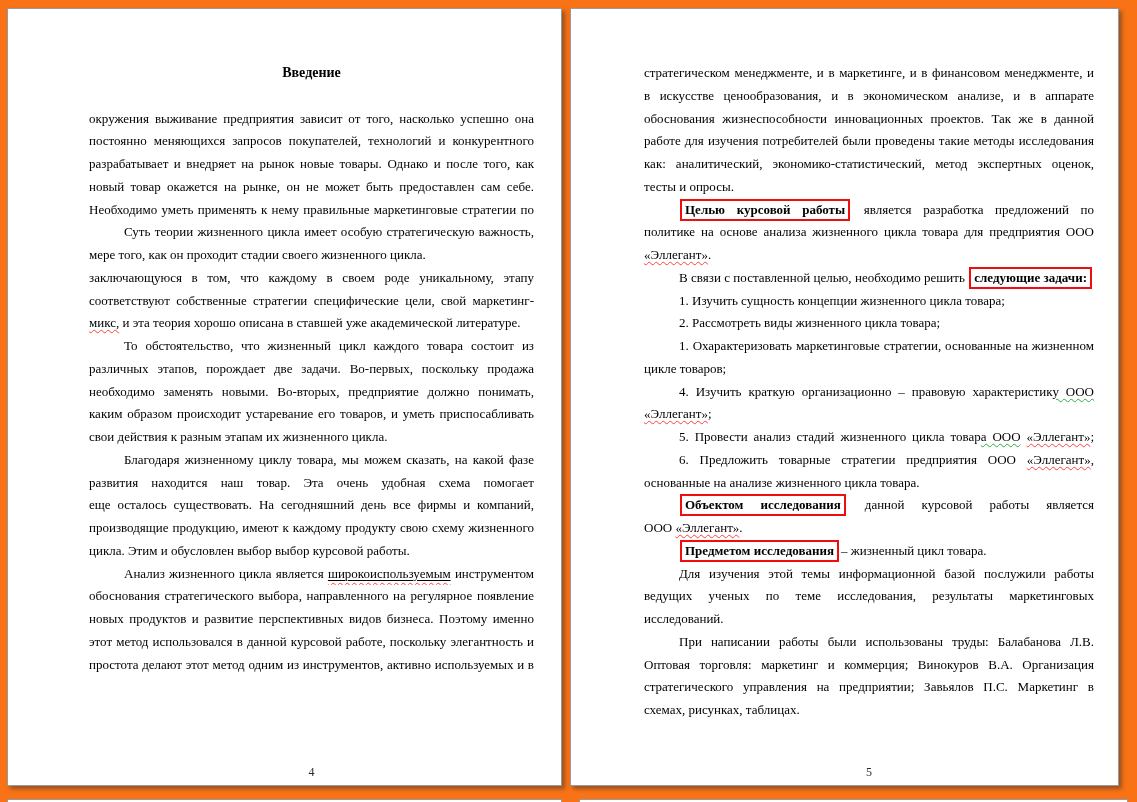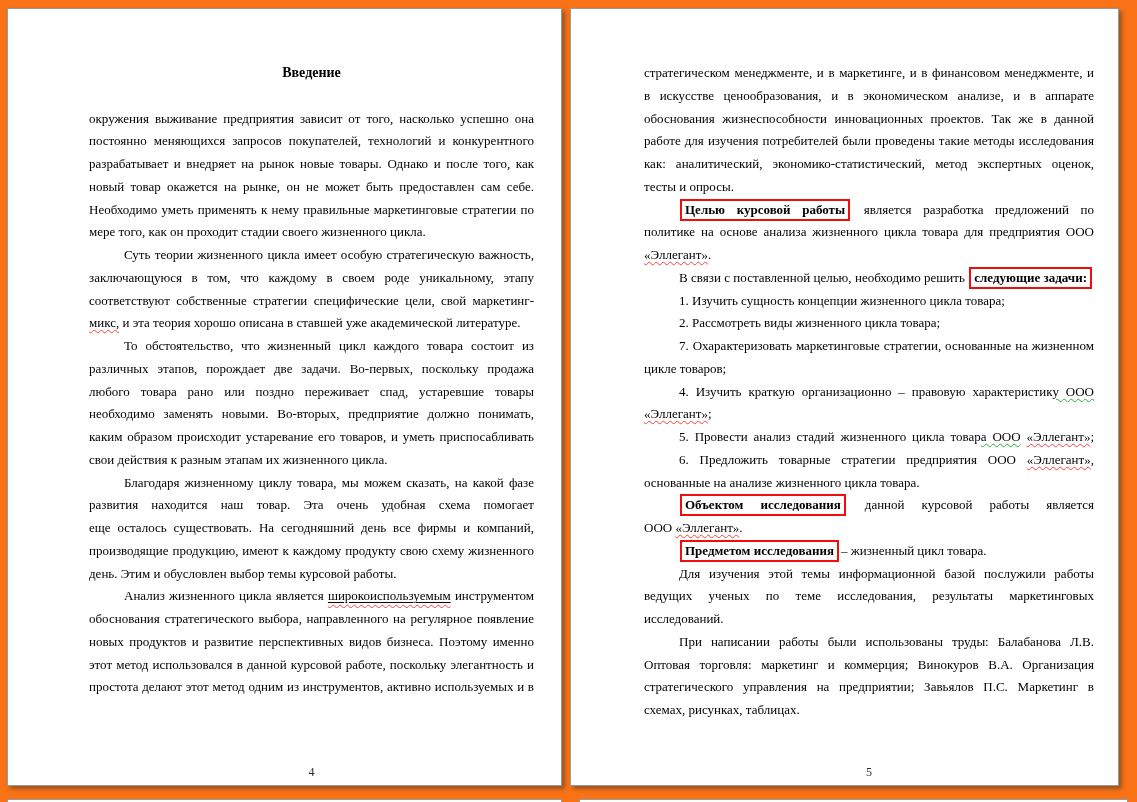--- a/index.html
+++ b/index.html
@@ -81,36 +81,35 @@
 
   <div class="page page-0">
     <div class="content">
       <div class="heading">Введение</div>
       <div>
           <div class="line">окружения выживание предприятия зависит от того, насколько успешно она</div>
           <div class="line">постоянно меняющихся запросов покупателей, технологий и конкурентного</div>
           <div class="line">разрабатывает и внедряет на рынок новые товары. Однако и после того, как</div>
           <div class="line">новый товар окажется на рынке, он не может быть предоставлен сам себе.</div>
           <div class="line">Необходимо уметь применять к нему правильные маркетинговые стратегии по</div>
+          <div class="line ind">Суть теории жизненного цикла имеет особую стратегическую важность,</div>
           <div class="line last">мере того, как он проходит стадии своего жизненного цикла.</div>
-          <div class="line ind">Суть теории жизненного цикла имеет особую стратегическую важность,</div>
           <div class="line">заключающуюся в том, что каждому в своем роде уникальному, этапу</div>
           <div class="line">соответствуют собственные стратегии специфические цели, свой маркетинг-</div>
           <div class="line last"><span class="sq-red">микс,</span> и эта теория хорошо описана в ставшей уже академической литературе.</div>
           <div class="line ind">То обстоятельство, что жизненный цикл каждого товара состоит из</div>
           <div class="line">различных этапов, порождает две задачи. Во-первых, поскольку продажа</div>
-          <div class="line">любого товара рано или поздно переживает спад, устаревшие товары</div>
           <div class="line">необходимо заменять новыми. Во-вторых, предприятие должно понимать,</div>
           <div class="line">каким образом происходит устаревание его товаров, и уметь приспосабливать</div>
           <div class="line last">свои действия к разным этапам их жизненного цикла.</div>
           <div class="line ind">Благодаря жизненному циклу товара, мы можем сказать, на какой фазе</div>
           <div class="line">развития находится наш товар. Эта очень удобная схема помогает</div>
           <div class="line">еще осталось существовать. На сегодняшний день все фирмы и компаний,</div>
           <div class="line">производящие продукцию, имеют к каждому продукту свою схему жизненного</div>
-          <div class="line last">день. Этим и обусловлен выбор темы курсовой работы.</div>
+          <div class="line last">цикла. Этим и обусловлен выбор выбор курсовой работы.</div>
           <div class="line ind">Анализ жизненного цикла является <span class="u"><span class="sq-red">широкоиспользуемым</span></span> инструментом</div>
           <div class="line">обоснования стратегического выбора, направленного на регулярное появление</div>
           <div class="line">новых продуктов и развитие перспективных видов бизнеса. Поэтому именно</div>
           <div class="line">этот метод использовался в данной курсовой работе, поскольку элегантность и</div>
           <div class="line">простота делают этот метод одним из инструментов, активно используемых и в</div>
         </div>
     </div>
     <div class="pagenum">4</div>
   </div>
 
@@ -123,21 +122,21 @@
           <div class="line">обоснования жизнеспособности инновационных проектов. Так же в данной</div>
           <div class="line">работе для изучения потребителей были проведены такие методы исследования</div>
           <div class="line">как: аналитический, экономико-статистический, метод экспертных оценок,</div>
           <div class="line last">тесты и опросы.</div>
           <div class="line ind"><span class="b box">Целью курсовой работы</span> является разработка предложений по товарной</div>
           <div class="line">политике на основе анализа жизненного цикла товара для предприятия ООО</div>
           <div class="line last"><span class="sq-red">«Эллегант»</span>.</div>
           <div class="line ind">В связи с поставленной целью, необходимо решить <span class="b box">следующие задачи:</span></div>
           <div class="line ind last">1. Изучить сущность концепции жизненного цикла товара;</div>
           <div class="line ind last">2. Рассмотреть виды жизненного цикла товара;</div>
-          <div class="line ind">7. Охарактеризовать маркетинговые стратегии, основанные на жизненном</div>
+          <div class="line ind">1. Охарактеризовать маркетинговые стратегии, основанные на жизненном</div>
           <div class="line last">цикле товаров;</div>
           <div class="line ind">4. Изучить краткую организационно – правовую характеристик<span class="sq-green">у ООО</span></div>
           <div class="line last"><span class="sq-red">«Эллегант»</span>;</div>
           <div class="line ind">5. Провести анализ стадий жизненного цикла товар<span class="sq-green">а ООО</span> <span class="sq-red">«Эллегант»</span>;</div>
           <div class="line ind">6. Предложить товарные стратегии предприятия ООО <span class="sq-red">«Эллегант»</span>,</div>
           <div class="line last">основанные на анализе жизненного цикла товара.</div>
           <div class="line ind"><span class="b box">Объектом исследования</span> данной курсовой работы является предприятие</div>
           <div class="line last">ООО <span class="sq-red">«Эллегант»</span>.</div>
           <div class="line ind last"><span class="b box">Предметом исследования</span>– жизненный цикл товара.</div>
           <div class="line ind">Для изучения этой темы информационной базой послужили работы</div>

